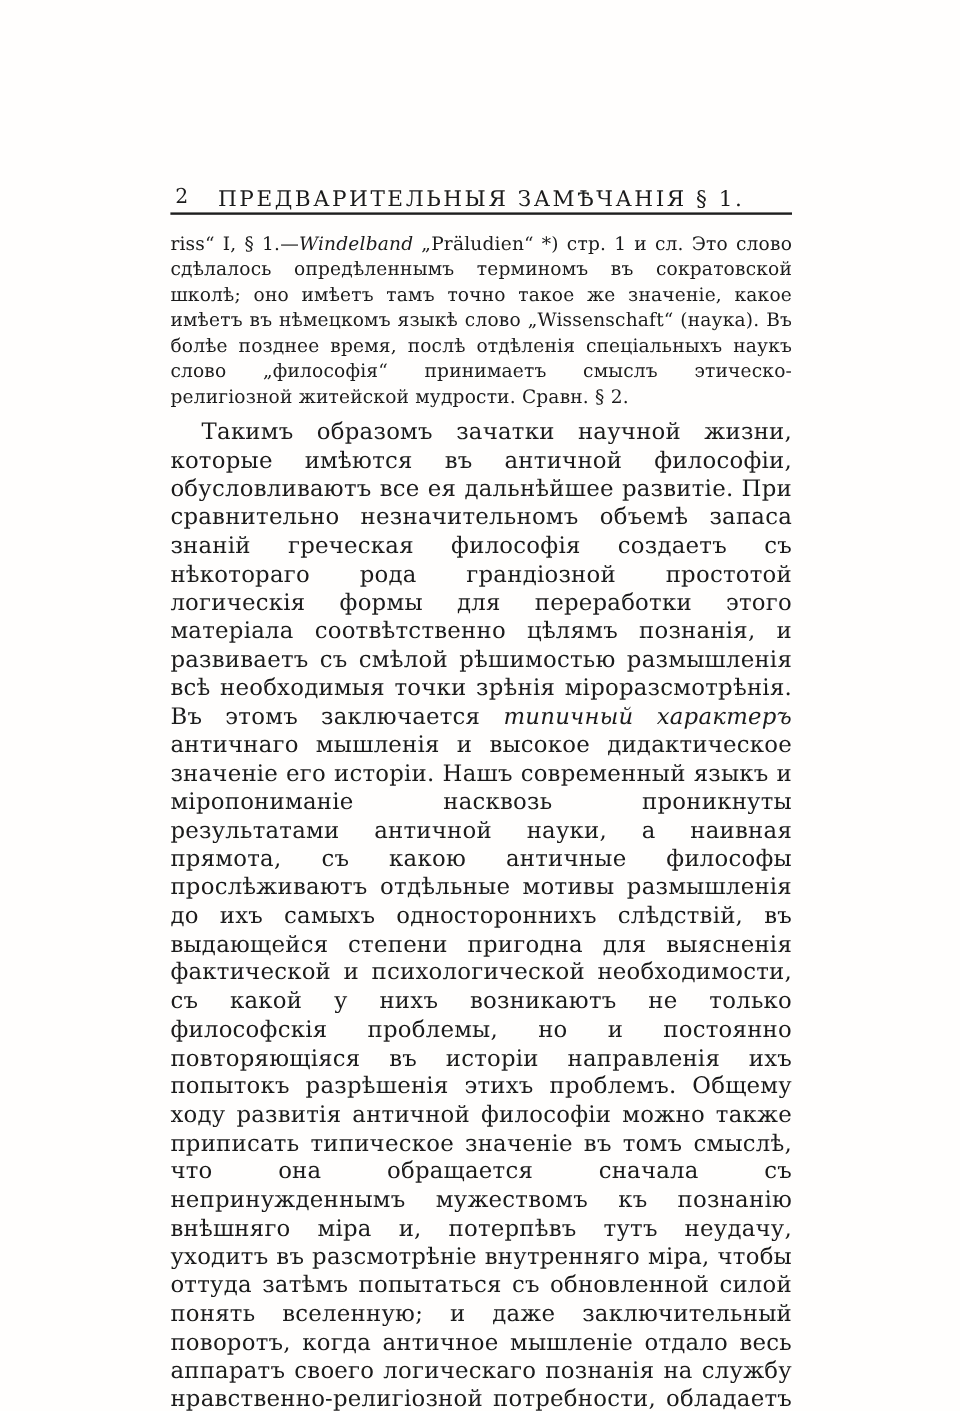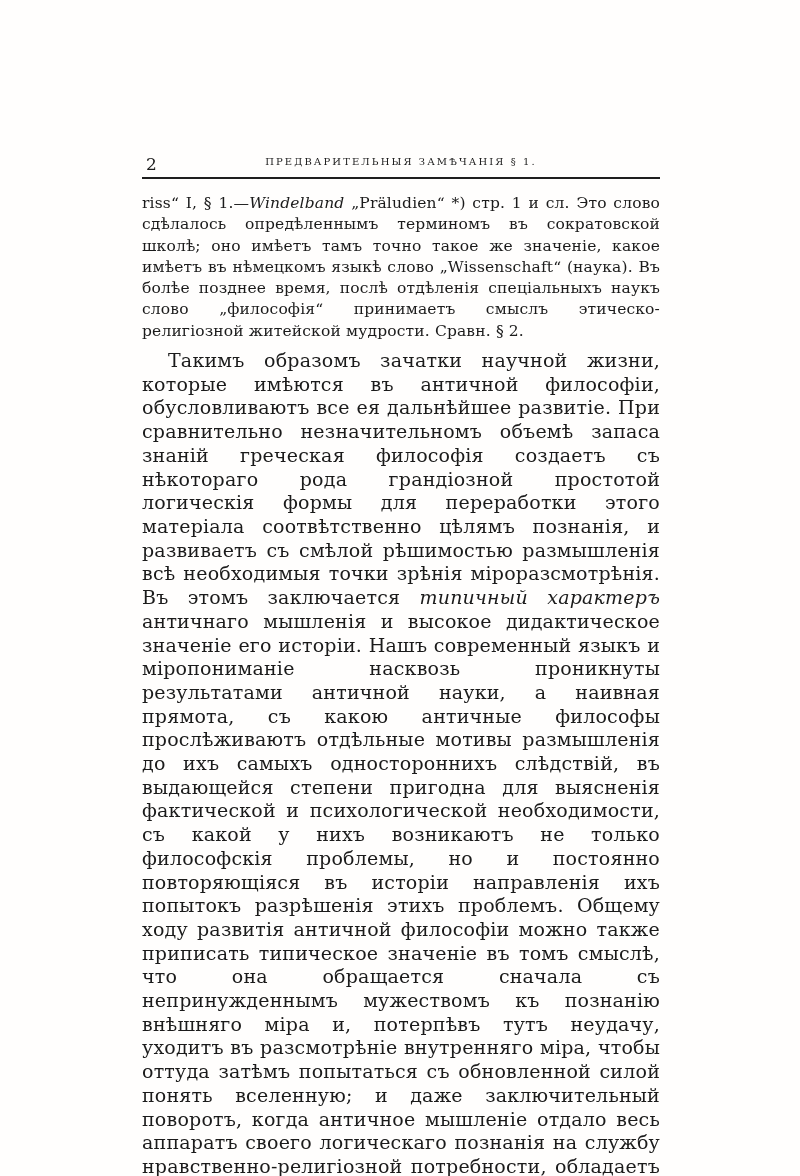--- a/index.html
+++ b/index.html
@@ -23,21 +23,21 @@
     height: 22px;
   }
   .page-number {
     position: absolute;
     left: 4px;
     top: 0;
     font-size: 17px;
   }
   .running-title {
     text-align: center;
-    font-size: 10px;
+    font-size: 18px;
     letter-spacing: 2.1px;
     white-space: nowrap;
     padding-top: 2px;
   }
   .head-rule {
     border: 0;
     border-top: 2.2px solid #1e1e1e;
     margin: 1px 0 14px 0;
   }
   .smallprint {

